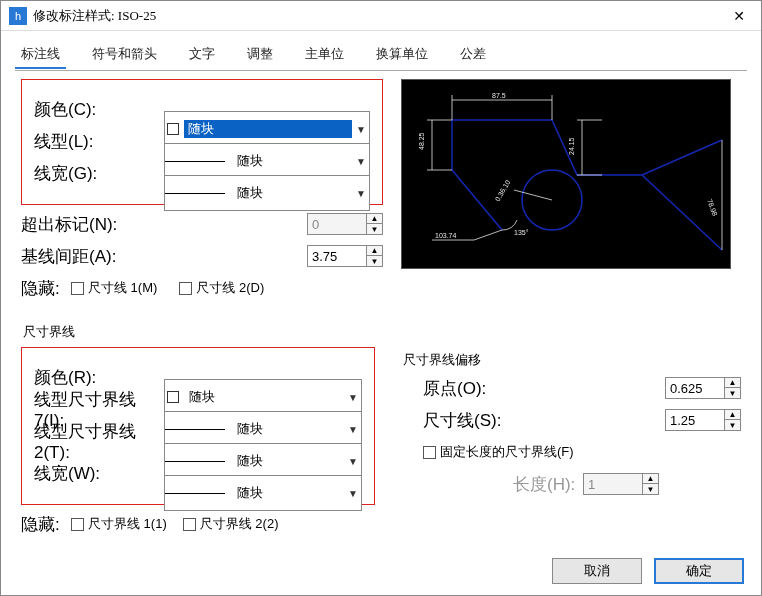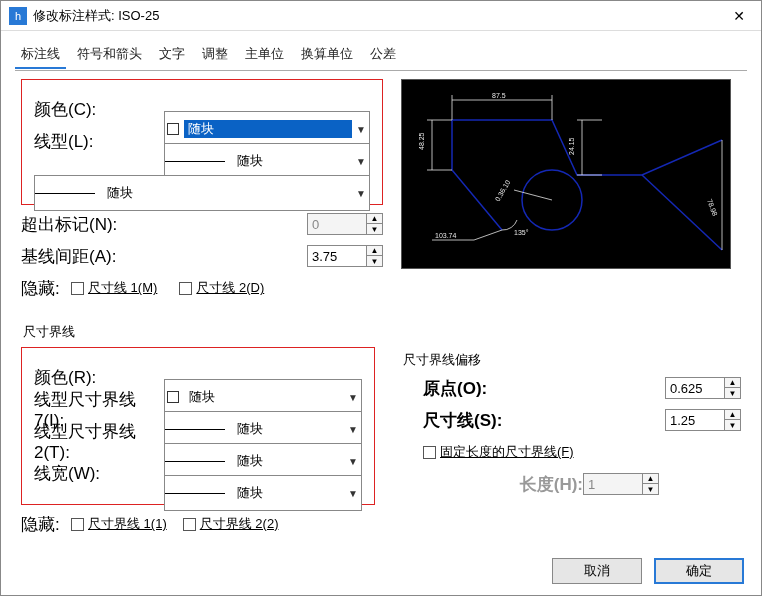--- a/index.html
+++ b/index.html
@@ -1,21 +1,21 @@
 <!DOCTYPE html>
 <html><head>
 <meta charset="utf-8">
 <style>
   * { box-sizing: border-box; font-family: "Microsoft YaHei", "SimSun", sans-serif; }
   body { margin: 0; background: #fff; width: 762px; height: 596px; border: 1px solid #888; overflow: hidden; font-size: 13px; }
   .titlebar { height: 30px; display: flex; align-items: center; padding: 0 0 0 8px; border-bottom: 1px solid #ddd; }
   .titlebar .icon-app { width: 18px; height: 18px; background: #2879d6; color: #fff; display:flex; align-items:center; justify-content:center; font-size:11px; margin-right:6px; }
-  .titlebar .title { flex: 1; font-size: 13px; }
+  .titlebar .title { flex: 1; font-size: 13px; font-family: Liberation Serif, serif; }
   .titlebar .close { width: 44px; height: 30px; display:flex; align-items:center; justify-content:center; font-size:14px; }
-  .tabs { display:flex; gap: 5px; padding: 10px 14px 0 14px; position: relative; }
+  .tabs { display:flex; gap: 20px; padding: 10px 14px 0 14px; position: relative; }
   .tab { padding: 4px 6px; border-bottom: 2px solid transparent; font-size: 13px; color:#222; }
   .tab.active { border-bottom: 2px solid #2879d6; }
   .tabs::after { content:""; position:absolute; left:14px; right:14px; bottom:-2px; height:1px; background:#aaa; }
   .content { padding: 10px 20px 0 20px; display:flex; gap: 18px; }
   .leftcol { flex: 1; }
   .rightcol { width: 340px; }
   fieldset.plain { border:none; padding:0; margin:0 0 14px 0; position:relative; }
   .grouplabel { font-size:13px; margin: 2px 0 6px 2px; }
   .redbox { border:1px solid #d22; padding: 10px 12px 12px 12px; margin-bottom: 6px; }
   .row { display:flex; align-items:center; margin: 6px 0; height: 26px; }
@@ -25,32 +25,32 @@
   .combo .chev { width:16px; text-align:center; font-size:10px; color:#333; }
   .combo.highlight .val { background:#0a62c5; color:#fff; padding:0 4px; margin:1px; }
   .combo .sample { width:60px; border-top:1px solid #000; margin-right:6px; }
   .combo .sq { width:12px; height:12px; border:1px solid #333; margin: 0 4px 0 2px; }
   .spin { display:flex; align-items:center; height:22px; }
   .spin input { width:60px; height:22px; border:1px solid #888; padding:0 4px; font-size:13px; }
   .spin input:disabled { background:#f4f4f4; color:#888; }
   .spin .btns { display:flex; flex-direction:column; border:1px solid #888; border-left:none; height:22px; }
   .spin .btns div { height:11px; width:15px; font-size:8px; display:flex; align-items:center; justify-content:center; border-bottom:1px solid #888; background:#f5f5f5; }
   .spin .btns div:last-child { border-bottom:none; }
-  .chk { display:flex; align-items:center; gap:4px; font-size:13px;text-decoration:underline; }
+  .chk { display:flex; align-items:center; gap:4px; font-size:13px; }
   .chk .box { width:13px; height:13px; border:1px solid #555; display:flex; align-items:center; justify-content:center; }
   .lower { display:flex; gap:26px; padding: 0 20px; }
   .lower .leftcol2 { flex:1; }
   .lower .rightcol2 { width: 340px; }
   .preview { width: 330px; height: 190px; background:#000; border:1px solid #555; position:relative; }
   .btnrow { position:absolute; bottom:12px; right:18px; display:flex; gap:12px; }
   .btn { width:90px; height:26px; border:1px solid #888; background:#e6e6e6; display:flex; align-items:center; justify-content:center; font-size:13px; }
   .btn.primary { border:2px solid #2879d6; }
   .indent { margin-left: 22px; }
-  .rightfields .row .label { width:100px;font-weight:bold; }
-  .disabled-text { color:#999;text-align:right; }
+  .rightfields .row .label { width:100px; }
+  .disabled-text { color:#999; }
 </style>
 </head>
 <body>
 
 <div class="titlebar">
   <div class="icon-app">h</div>
   <div class="title">修改标注样式: ISO-25</div>
   <div class="close">✕</div>
 </div>
 
@@ -78,20 +78,21 @@
         </div>
         <div class="row">
           <div class="label">线型(L):</div>
           <div class="combo">
             <div class="sample"></div>
             <div class="val">随块</div>
             <div class="chev">▼</div>
           </div>
         </div>
         <div class="row">
+          <div class="label">线宽(G):</div>
           <div class="combo">
             <div class="sample"></div>
             <div class="val">随块</div>
             <div class="chev">▼</div>
           </div>
         </div>
       </div>
       <div class="row">
         <div class="label">超出标记(N):</div>
         <div style="flex:1"></div>

